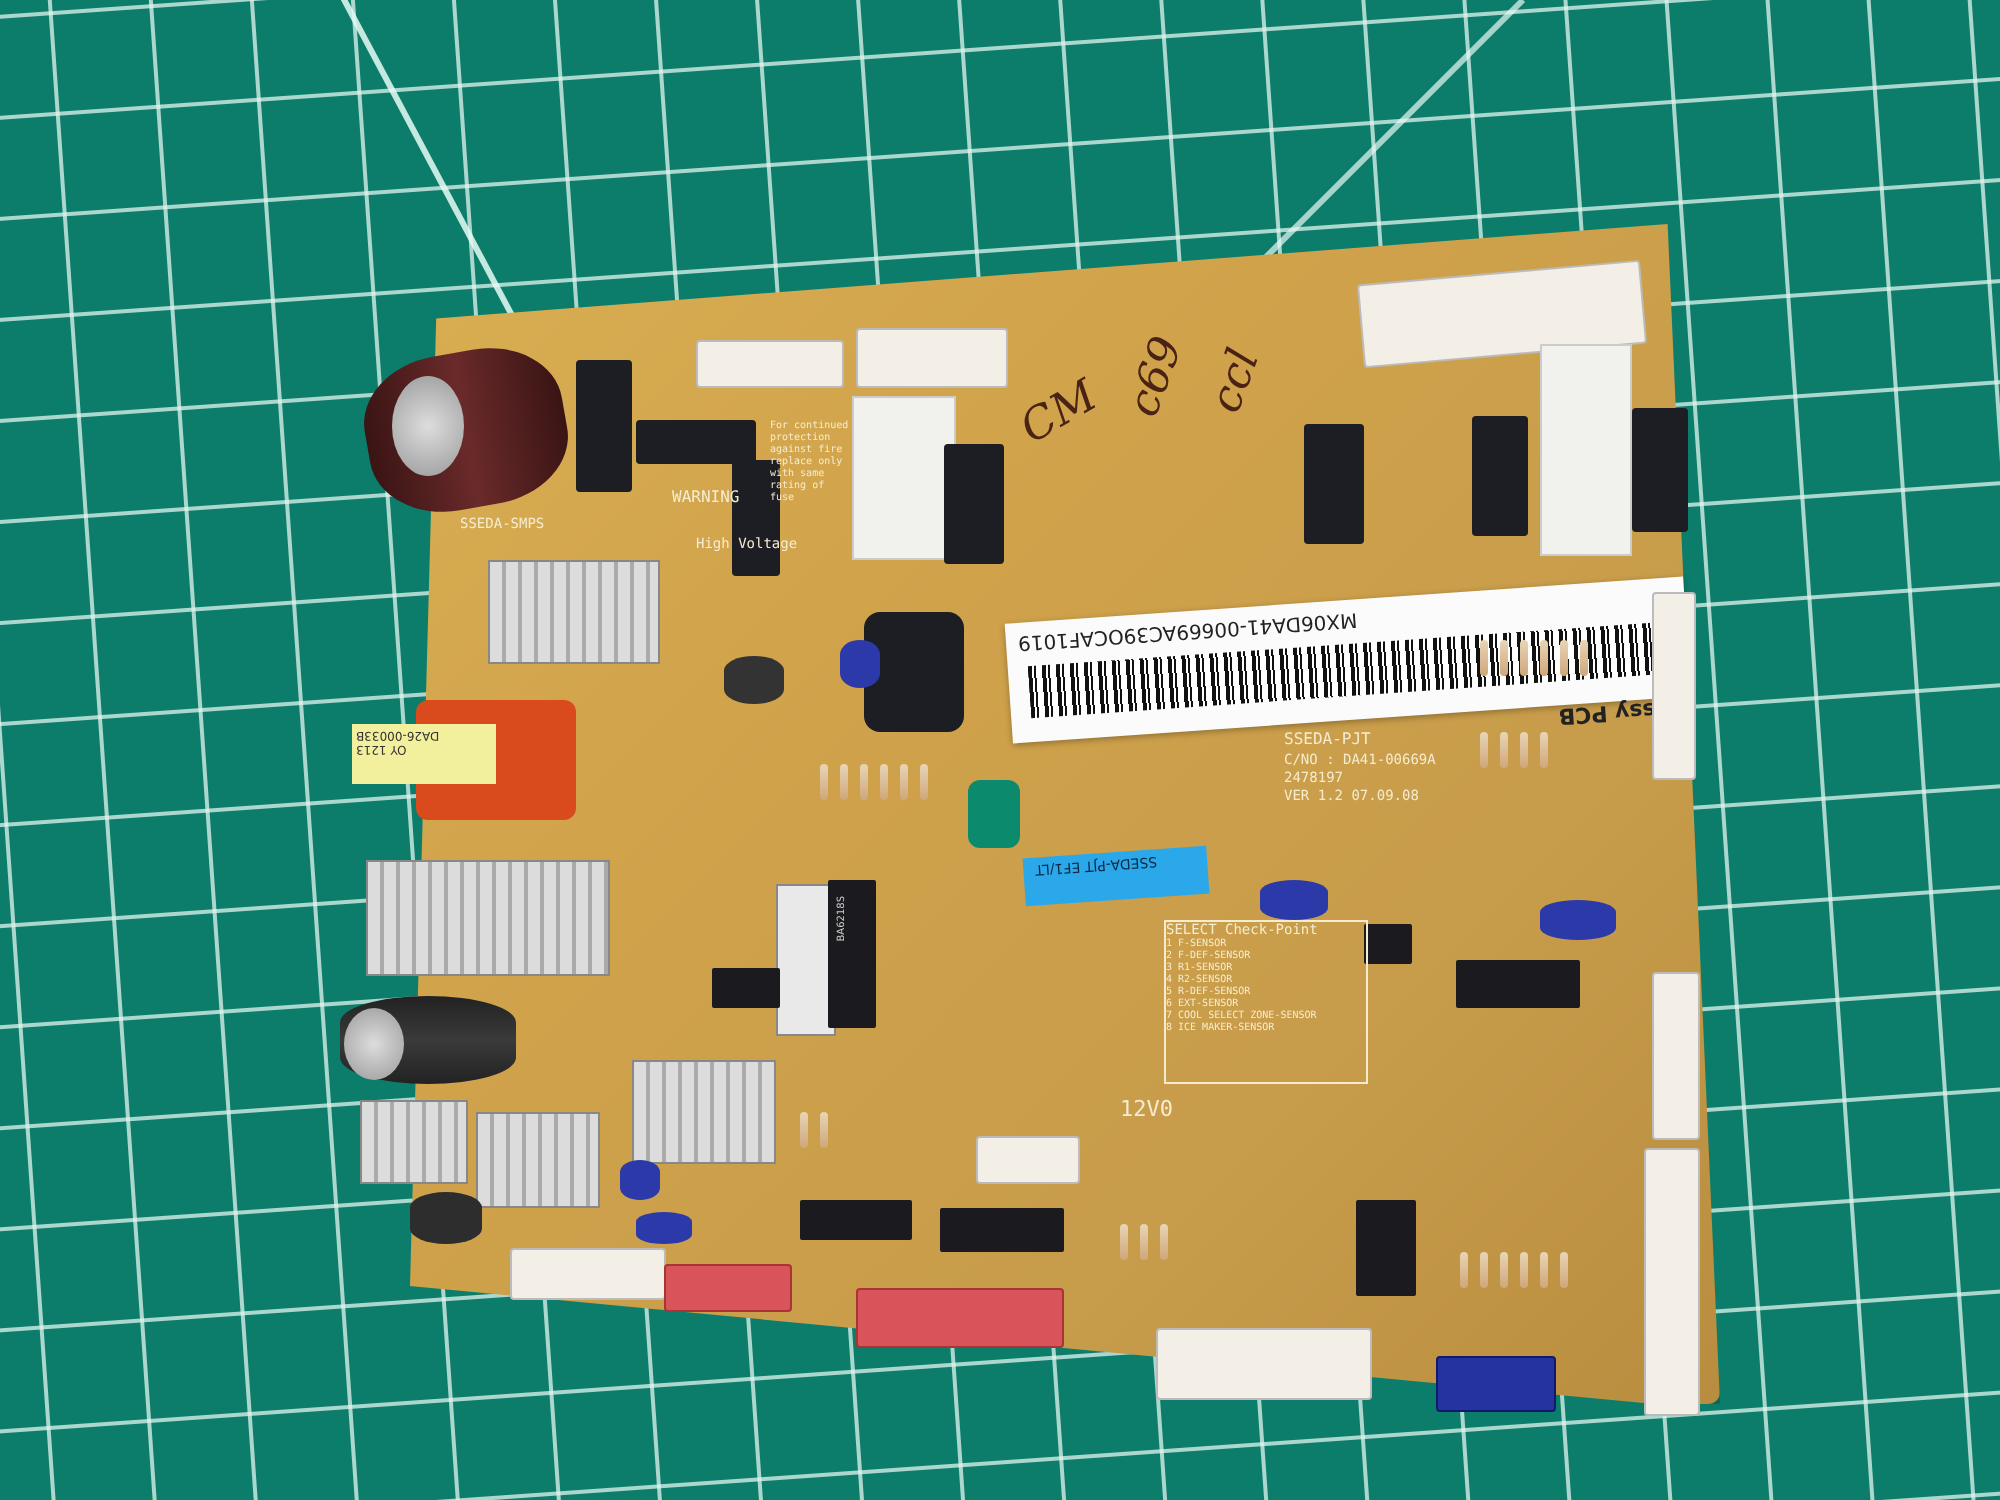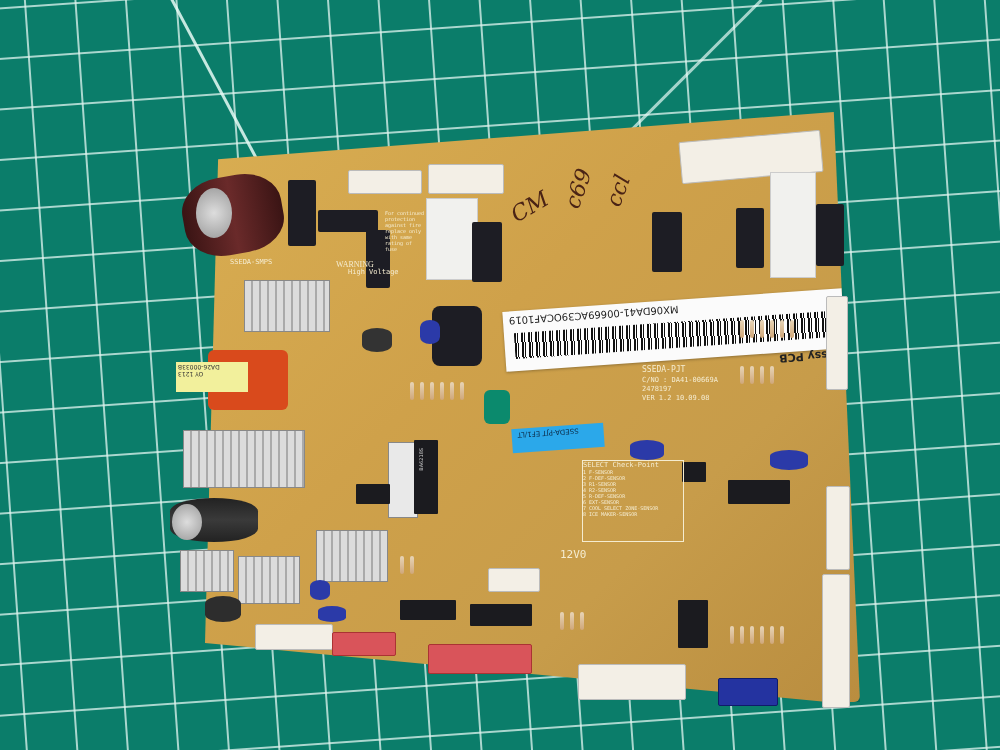--- a/index.html
+++ b/index.html
@@ -78,23 +78,23 @@
 
 <div class="label" style="left:504px;top:300px;width:340px;height:60px;">
   <div class="flip" style="position:absolute;left:6px;top:4px;font-size:10px;color:#222;">MX06DA41-00669AC39OCAF1019</div>
   <div class="barcode"></div>
   <div class="flip" style="position:absolute;right:10px;bottom:-12px;font-size:11px;font-weight:bold;color:#222;">Assy PCB</div>
 </div>
 
 <div class="silk" style="left:642px;top:365px;font-size:8px;">SSEDA-PJT</div>
 <div class="silk" style="left:642px;top:376px;">C/NO : DA41-00669A</div>
 <div class="silk" style="left:642px;top:385px;">2478197</div>
-<div class="silk" style="left:642px;top:394px;">VER 1.2    10.09.08</div>
+<div class="silk" style="left:642px;top:394px;">VER 1.2    07.09.08</div>
 <div class="silk" style="left:230px;top:258px;">SSEDA-SMPS</div>
-<div class="silk" style="left:336px;top:260px;font-size:8px;font-family:Liberation Serif, serif;">WARNING</div>
+<div class="silk" style="left:336px;top:244px;font-size:8px;">WARNING</div>
 <div class="silk" style="left:348px;top:268px;">High Voltage</div>
 <div class="silk" style="left:385px;top:210px;white-space:normal;width:40px;font-size:5px;">For continued protection against fire replace only with same rating of fuse</div>
 
 <div class="heatsink" style="left:388px;top:442px;width:28px;height:74px;background:#e9e9e9;"></div>
 <div class="ic" style="left:414px;top:440px;width:24px;height:74px;">
   <div class="flip" style="color:#ccc;font-size:5px;writing-mode:vertical-rl;margin:8px 4px;">BA6218S</div>
 </div>
 
 <div class="ic" style="left:356px;top:484px;width:34px;height:20px;"></div>
 <div class="ic" style="left:400px;top:600px;width:56px;height:20px;"></div>

